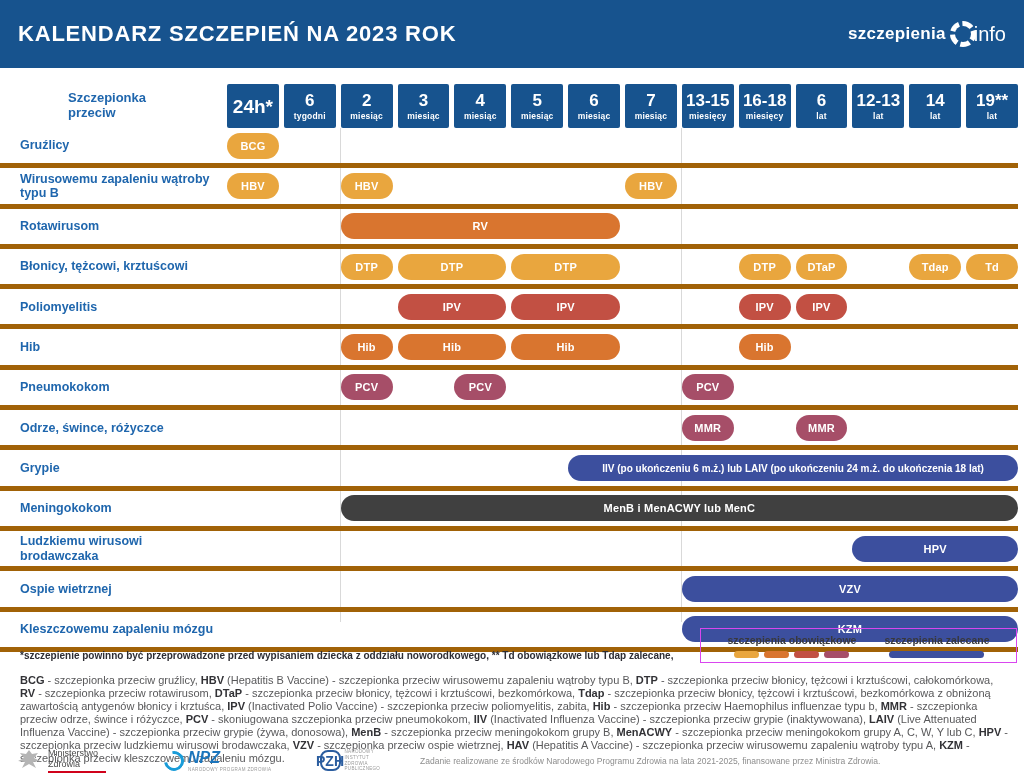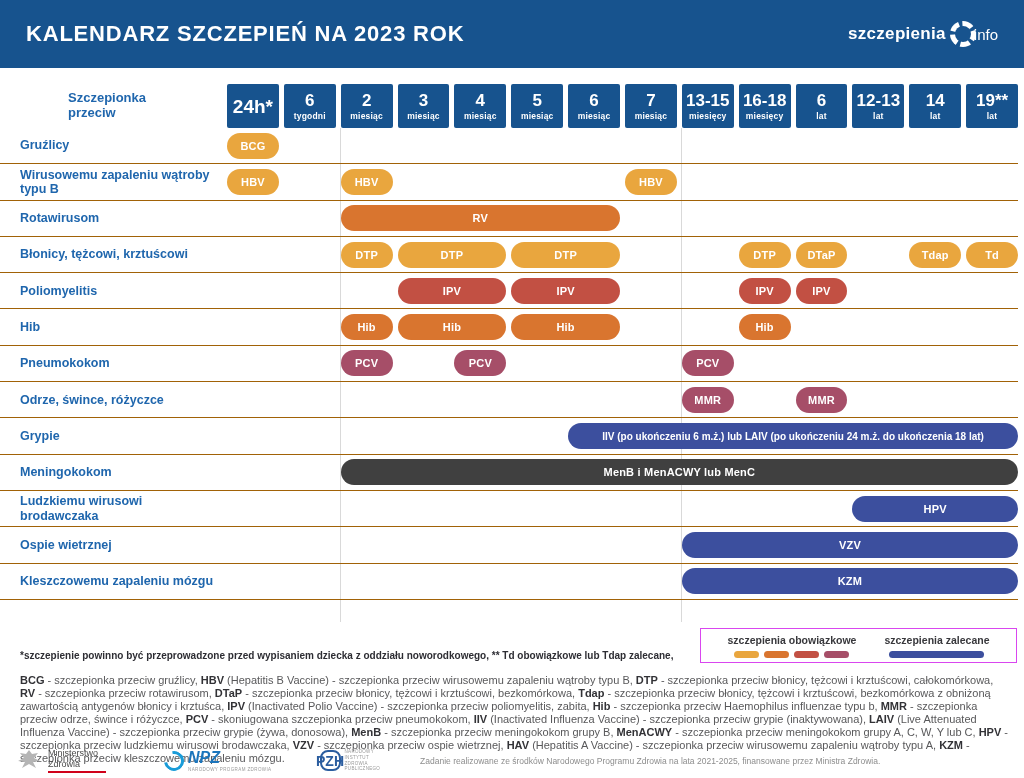--- a/index.html
+++ b/index.html
@@ -2,31 +2,31 @@
 <html><head>
 <meta charset="utf-8">
 <style>
   html,body{margin:0;padding:0;}
   body{width:1024px;height:778px;position:relative;overflow:hidden;background:#ffffff;
        font-family:"Liberation Sans", sans-serif;}
 
   
   .topbar{position:absolute;left:0;top:0;width:1024px;height:68px;background:#17538e;
           display:flex;align-items:center;justify-content:space-between;box-sizing:border-box;
-          padding:0 26px;}
+          padding:0 18px;}
   .title{color:#fff;font-size:22px;font-weight:800;letter-spacing:.8px;}
   .logo{display:flex;align-items:center;color:#fff;}
   .logo .t1{font-size:17px;font-weight:800;letter-spacing:.3px;}
   .logo .ring{width:26px;height:26px;border:5px dashed #fff;border-radius:50%;margin:0 2px 0 4px;box-sizing:border-box;}
-  .logo .t2{font-size:15px;font-weight:400;margin-left:-4px;text-align:center;}
+  .logo .t2{font-size:20px;font-weight:400;margin-left:-4px;text-align:center;}
 
   
   .table{position:absolute;left:0;top:84px;width:1018px;}
   .t-row{display:grid;grid-template-columns:222px repeat(14,1fr);column-gap:5px;
-         height:35.3px;border-bottom:1px solid #a16207;position:relative;}
+         height:35.3px;border-bottom:5px solid #a16207;position:relative;}
   .t-row.head{height:44px;border-bottom:none;margin-bottom:0;}
   .corner{color:#1f66ad;font-size:13px;font-weight:700;line-height:1.15;padding-left:20px;
           display:flex;flex-direction:column;justify-content:center;margin-left:48px;}
   .box{background:#17538e;color:#fff;border-radius:2px;display:flex;flex-direction:column;
        align-items:center;justify-content:center;}
   .box .n{font-size:17px;font-weight:800;line-height:1;}
   .box .n.big{font-size:19px;}
   .box .u{font-size:8.5px;font-weight:700;margin-top:2px;letter-spacing:.2px;}
   .row-label{color:#1f66ad;font-size:12.5px;font-weight:700;line-height:1.15;padding-left:20px;
              display:flex;flex-direction:column;justify-content:center;}

